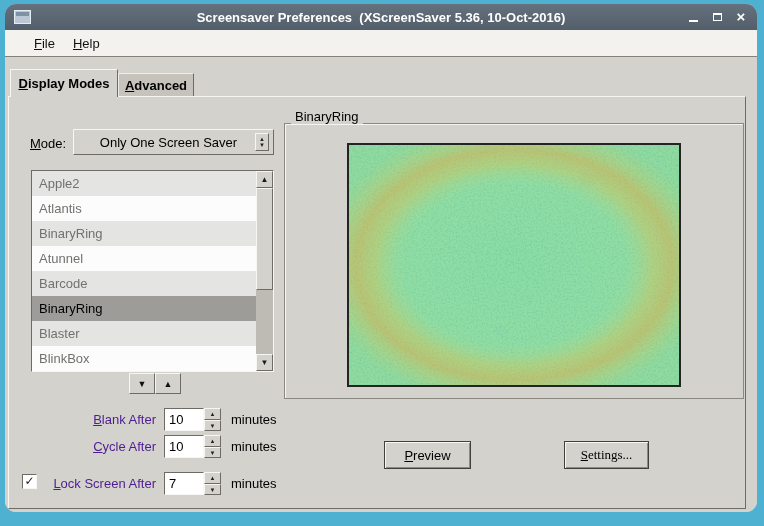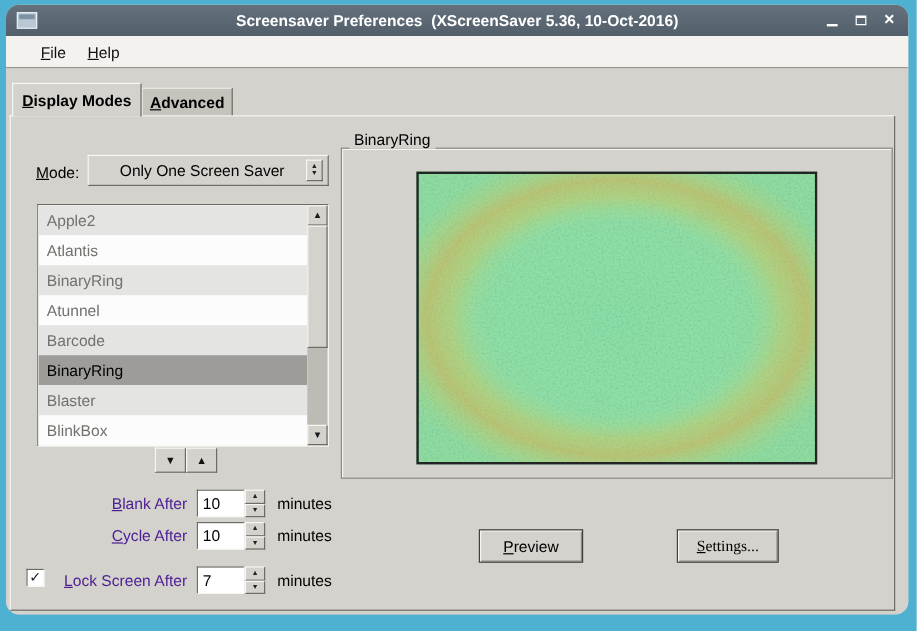--- a/index.html
+++ b/index.html
@@ -87,21 +87,21 @@
   
   .frame-box { left:275px; top:26px; width:460px; height:276px; border:1px solid #8b8882;
     box-shadow: inset 1px 1px 0 rgba(255,255,255,0.75); }
   .frame-label { left:282px; top:12px; background:#d4d2cc; padding:0 4px; z-index:2; }
   .preview-box { left:338px; top:46px; width:334px; height:244px; border:2px solid #242424; background:#8cdda5; }
   .preview-box svg { display:block; width:100%; height:100%; }
 
   .action-btn { top:344px; height:28px; background:#d4d2cc; border:1px solid #42403d;
     box-shadow: inset 1px 1px 0 #f7f6f3, inset -1px -1px 0 #8d8a84;
     display:flex; align-items:center; justify-content:center; cursor:default; }
-  .btn-preview { left:375px; width:87px;margin-left:15px; }
+  .btn-preview { left:375px; width:87px; }
   .btn-settings { left:555px; width:85px;font-family:Liberation Serif, serif; }
 </style>
 </head>
 <body>
 
 <div class="frame">
   <div class="window">
 
     <div class="titlebar">
       <span class="tb-icon"></span>

